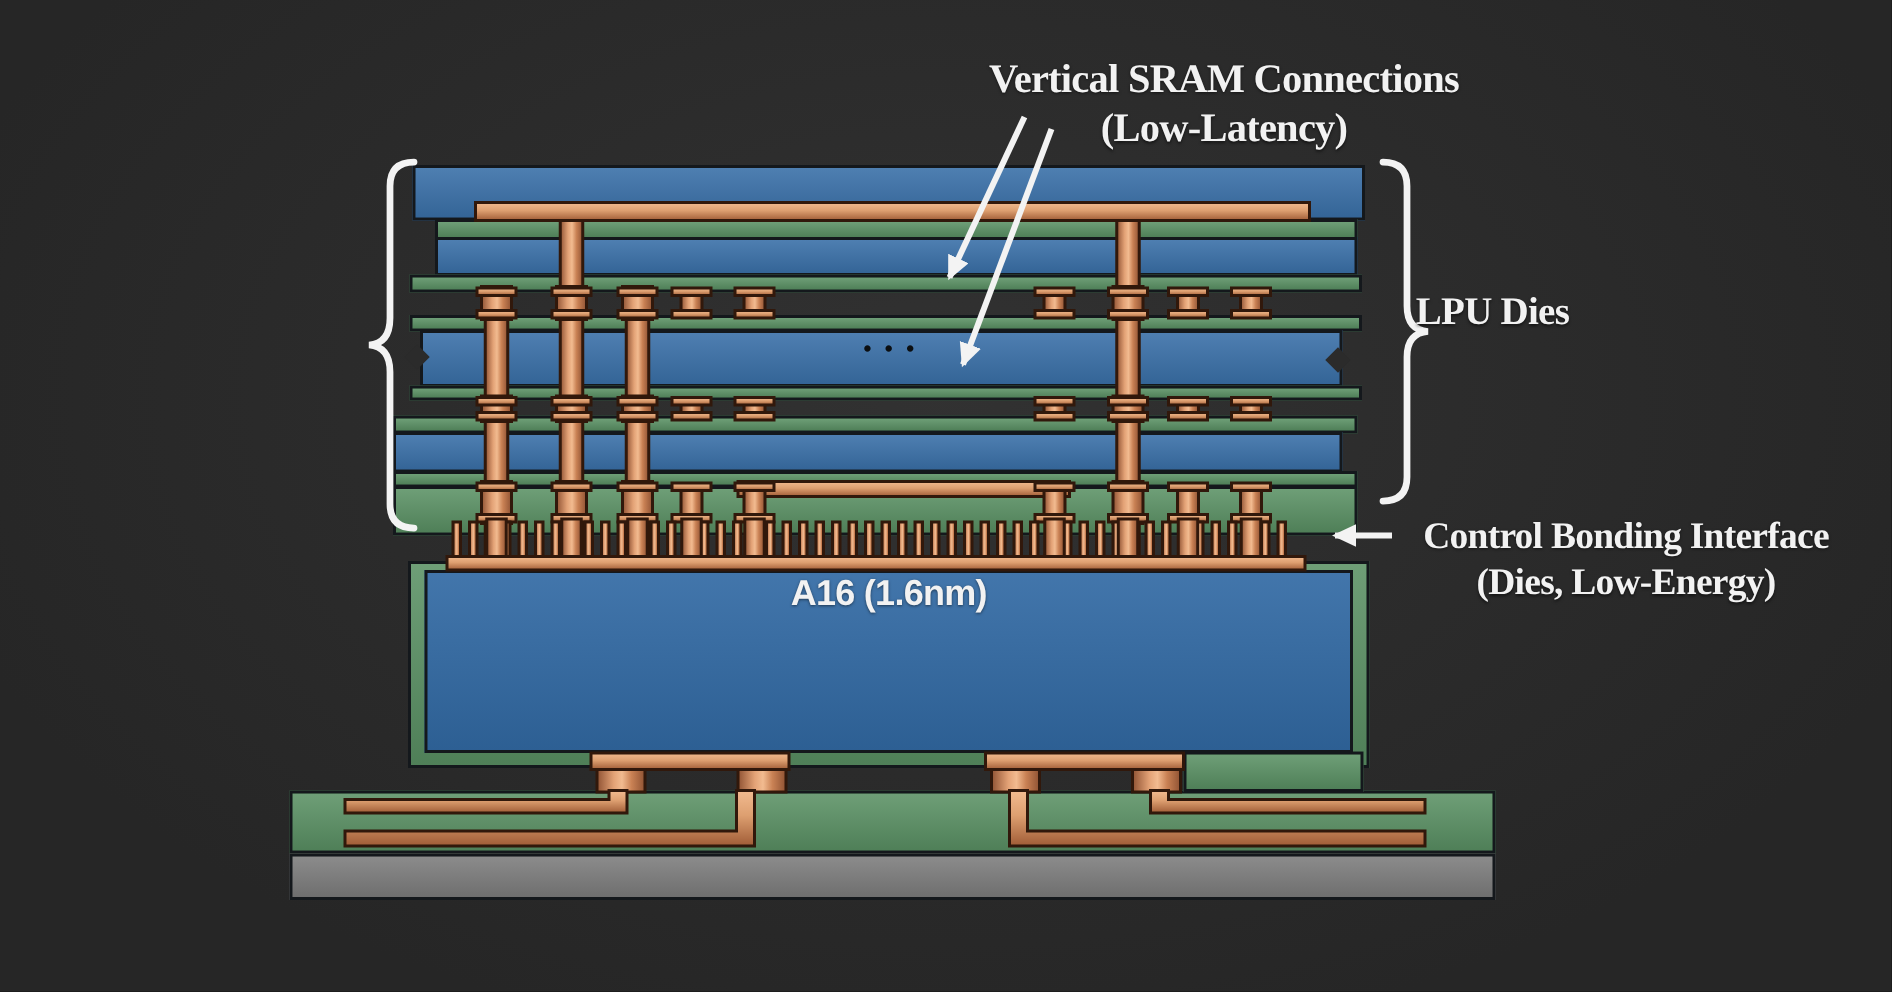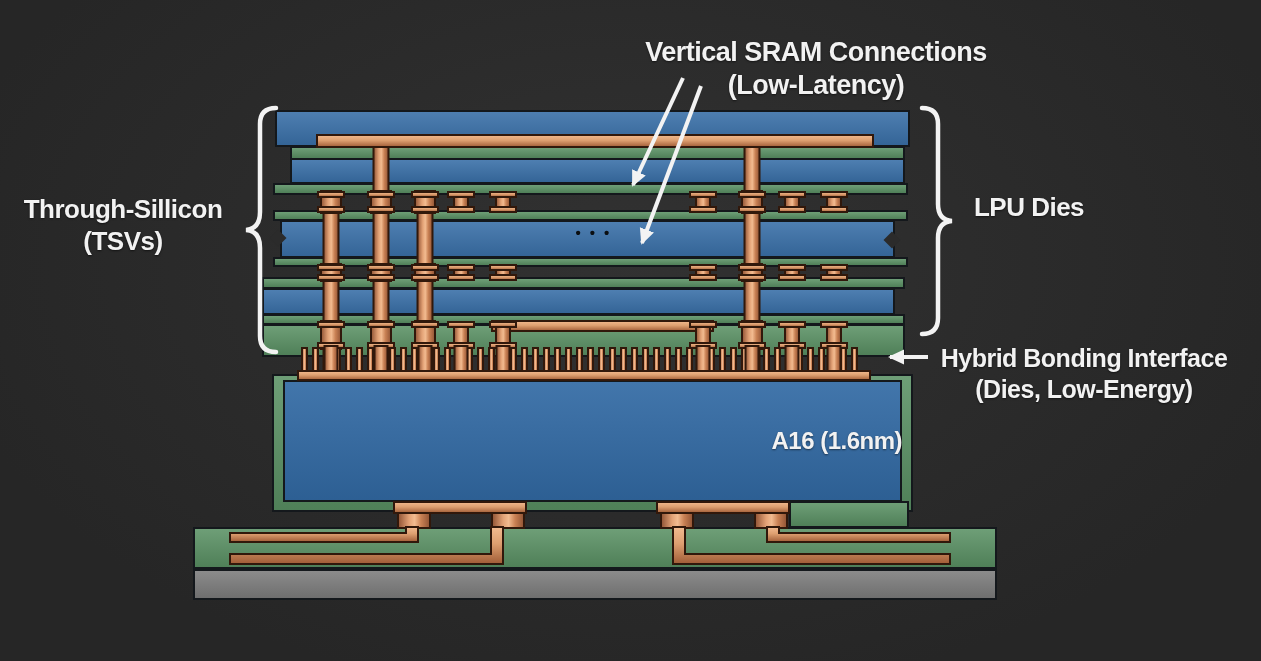--- a/index.html
+++ b/index.html
@@ -17,33 +17,34 @@
   .label{
     position:absolute;
     color:var(--text);
     font-weight:700;
     text-align:center;
     line-height:1.22;
     letter-spacing:-0.5px;
     text-shadow:0 1px 2px rgba(0,0,0,0.55);
     z-index:10;
     white-space:nowrap;
+    font-family:Liberation Serif, serif;
   }
   .layer{
     position:absolute;
     border:2.5px solid var(--outline);
     z-index:2;
   }
   .blue{background:linear-gradient(180deg, rgba(255,255,255,0.10), rgba(0,0,0,0.10)), var(--layer-blue);}
   .green{background:linear-gradient(180deg, rgba(255,255,255,0.12), rgba(0,0,0,0.12)), var(--layer-green);}
   .grayb{background:linear-gradient(180deg, rgba(255,255,255,0.10), rgba(0,0,0,0.12)), var(--base-gray);}
   .dieblue{background:linear-gradient(180deg, rgba(255,255,255,0.08), rgba(0,0,0,0.10)), var(--die-blue);}
   .die-text{
     position:absolute;left:283px;top:380px;width:619px;height:122px;
-    display:flex;flex-direction:row;align-items:center;justify-content:flex-end;
+    display:flex;flex-direction:column;align-items:center;justify-content:space-between;
     padding-top:0;
     color:var(--text);font-weight:700;font-size:24px;line-height:1.35;
     letter-spacing:-0.5px;text-shadow:0 1px 2px rgba(0,0,0,0.5);
     z-index:8;white-space:nowrap;
   }
   .dots{
     position:absolute;left:552px;top:224px;width:90px;
     text-align:center;color:#0b0e11;font-size:15px;font-weight:700;
     letter-spacing:9px;z-index:6;
   }
@@ -275,28 +276,24 @@
     <line x1="683" y1="78" x2="633" y2="185" stroke="#f3f3f3" stroke-width="4" marker-end="url(#ah)"></line>
     <line x1="701" y1="86" x2="642" y2="243" stroke="#f3f3f3" stroke-width="4" marker-end="url(#ah)"></line>
     <line x1="928" y1="357" x2="890" y2="357" stroke="#f3f3f3" stroke-width="4" marker-end="url(#ah)"></line>
   </svg>
 
   <div class="label" style="left:600px;top:36px;width:432px;font-size:27px;">
     <div>Vertical SRAM Connections</div>
     <div>(Low-Latency)</div>
   </div>
 
-  <div class="label" style="left:8px;top:194px;width:230px;font-size:26px;">
-    <div>Through-Sillicon</div>
-    <div>(TSVs)</div>
-  </div>
-
-  <div class="label" style="left:924px;top:192px;width:210px;font-size:26px;">
+
+  <div class="label" style="left:890px;top:192px;width:210px;font-size:26px;">
     <div>LPU Dies</div>
   </div>
 
   <div class="label" style="left:925px;top:343px;width:318px;font-size:25px;">
-    <div>Hybrid Bonding Interface</div>
+    <div>Control Bonding Interface</div>
     <div>(Dies, Low-Energy)</div>
   </div>
 
 
 </div>
 
 </body></html>

